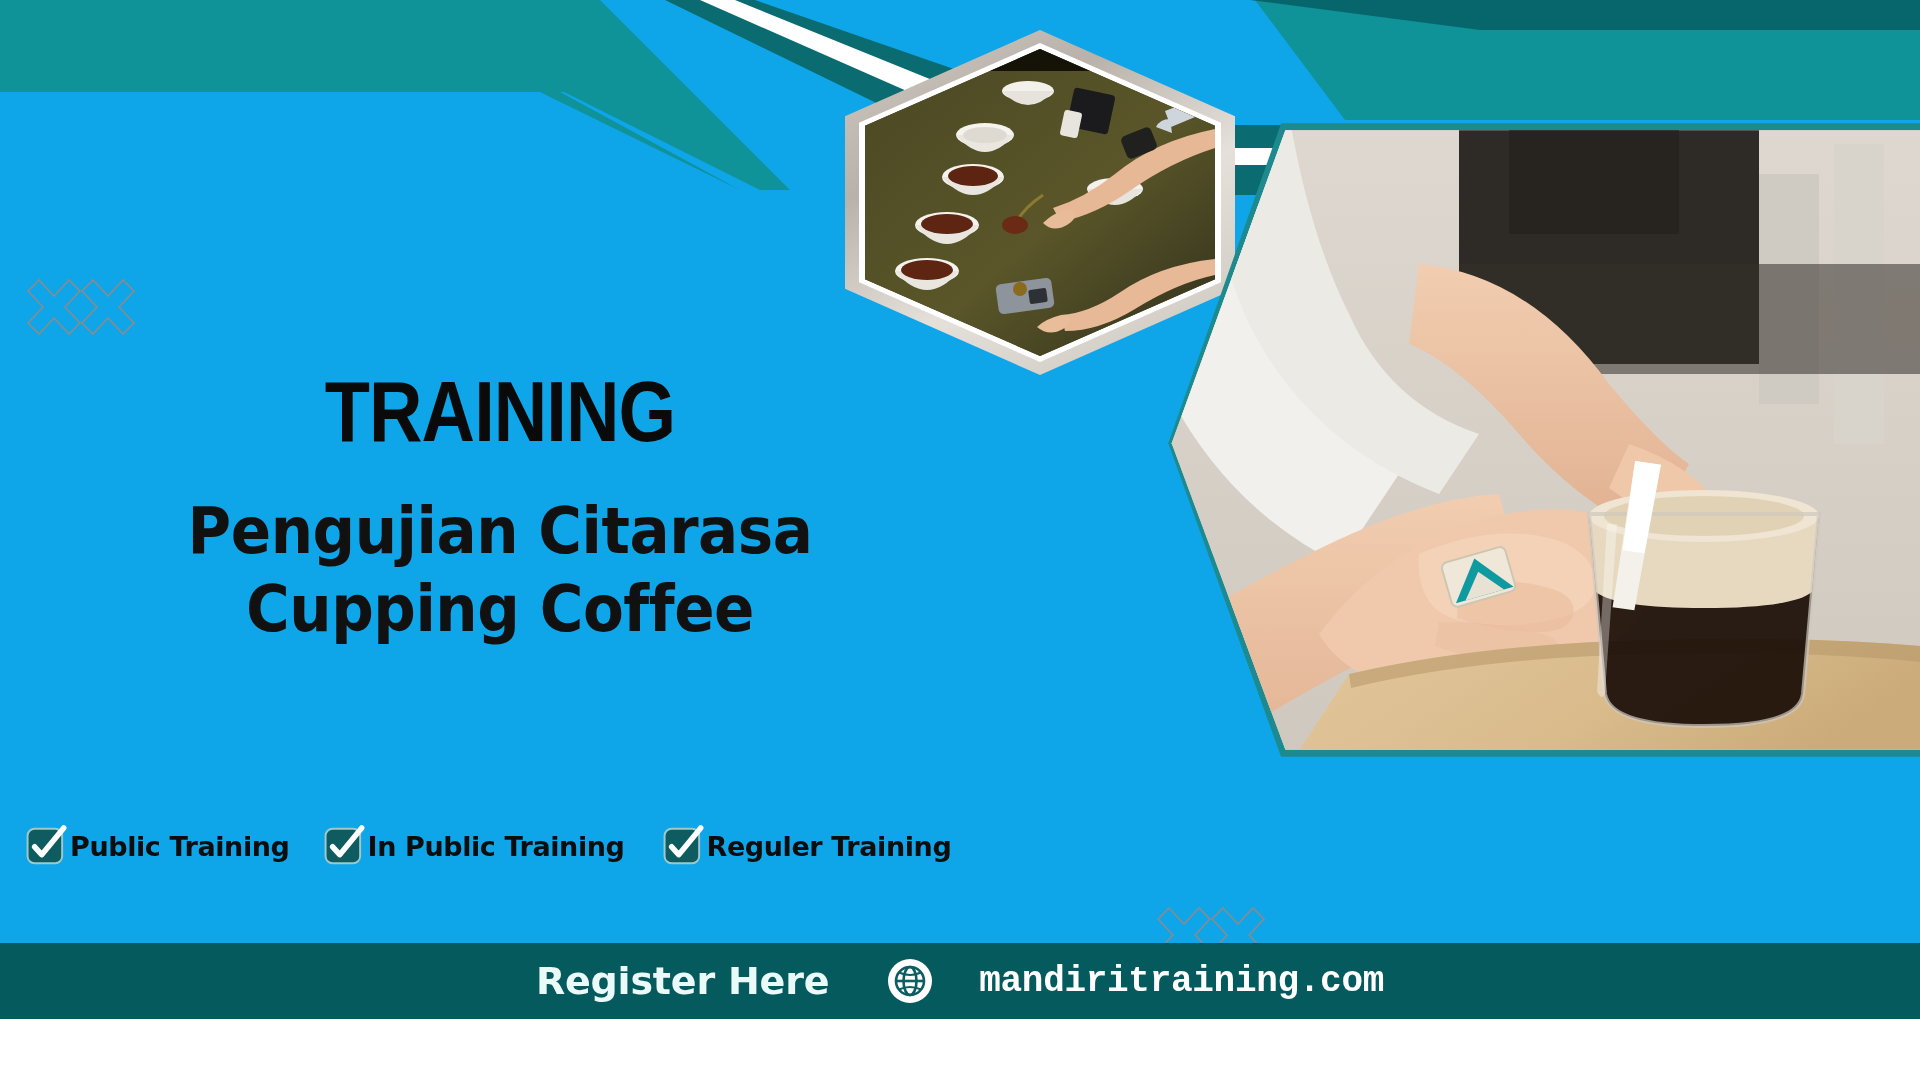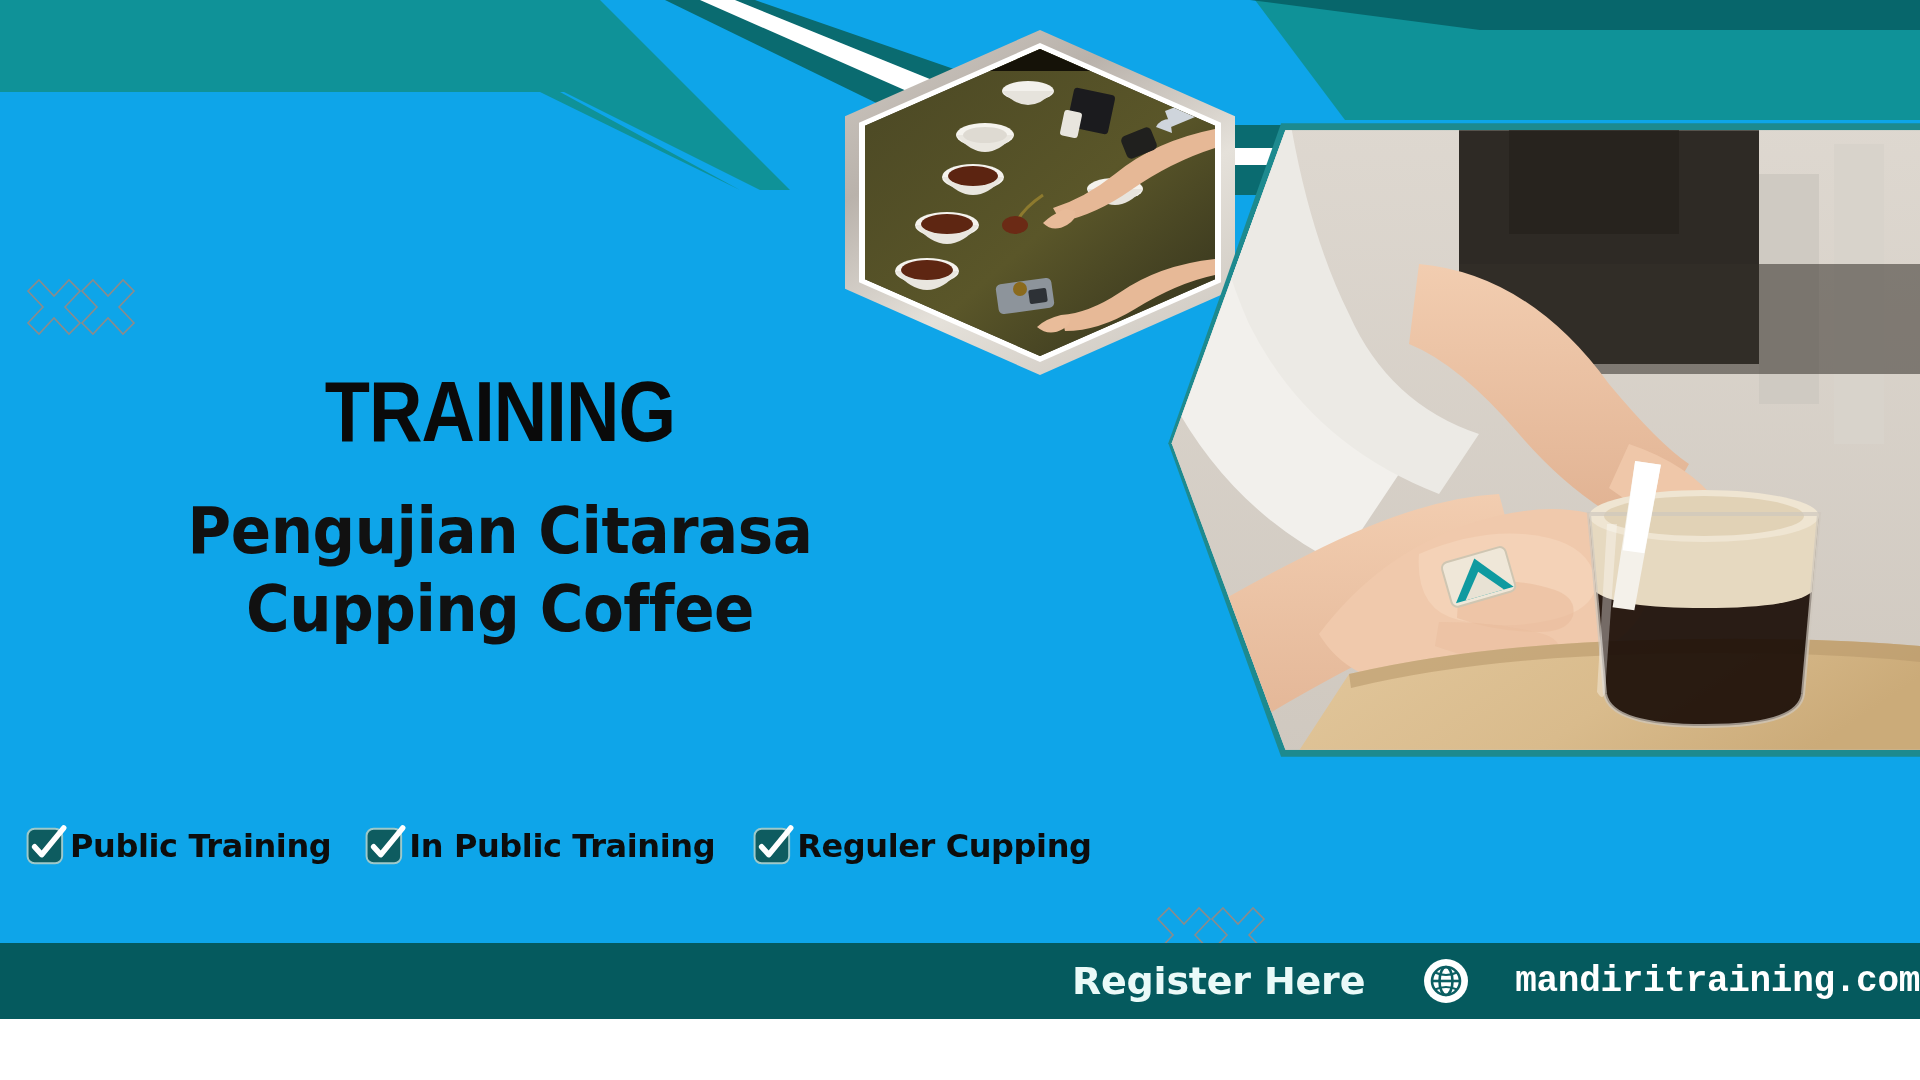--- a/index.html
+++ b/index.html
@@ -41,30 +41,30 @@
       font-family:"Liberation Sans Narrow","Liberation Sans",sans-serif;
       transform:scaleX(.86);transform-origin:50% 50%;line-height:1;}
   .subhead{position:absolute;left:40px;top:492px;width:920px;text-align:center;
       font-size:64px;font-weight:700;color:#111;line-height:1.22;letter-spacing:-.5px;
       font-family:"DejaVu Sans","Liberation Sans",sans-serif;transform:scaleX(.93);transform-origin:50% 50%;}
 
   
   .checks{position:absolute;left:26px;top:824px;display:flex;align-items:center;gap:0;}
   .chk-item{display:flex;align-items:center;}
   .chk-box{position:relative;width:44px;height:44px;flex:0 0 auto;}
-  .chk-label{font-size:32px;font-weight:700;color:#0d0d0d;white-space:nowrap;
+  .chk-label{font-size:27px;font-weight:700;color:#0d0d0d;white-space:nowrap;
       font-family:"DejaVu Sans","Liberation Sans",sans-serif;letter-spacing:-.4px;}
   .gap1{width:34px;}  .gap2{width:38px;}
 
   
   .cross-pair{position:absolute;pointer-events:none;}
 
   
   .footer{position:absolute;left:0;bottom:0;width:1920px;height:76px;background:#055a5e;
-      display:flex;align-items:center;justify-content:flex-end;gap:0;}
+      display:flex;align-items:center;justify-content:center;gap:0;}
   .reg{font-size:38px;font-weight:700;color:#eafaf8;letter-spacing:-.2px;
       font-family:"DejaVu Sans","Liberation Sans",sans-serif;}
   .globe{width:46px;height:46px;margin:0 46px 0 58px;flex:0 0 auto;}
   .site{font-size:36px;font-weight:700;color:#ffffff;letter-spacing:-.3px;
       font-family:Liberation Mono, monospace;}
 </style>
 </head>
 <body>
 
 <div id="poster">
@@ -278,21 +278,21 @@
 
     <span class="gap2"></span>
 
     <div class="chk-item">
       <span class="chk-box">
         <svg viewBox="0 0 56 52" width="44" height="44">
           <rect x="2" y="4" width="44" height="44" rx="9" fill="#0e5c60" stroke="#9ec9ca" stroke-width="2.5"></rect>
           <path d="M11,27 l9,10 l28,-34" fill="none" stroke="#ffffff" stroke-width="7" stroke-linecap="round" stroke-linejoin="round"></path>
         </svg>
       </span>
-      <span class="chk-label">Reguler Cupping</span>
+      <span class="chk-label">Reguler Training</span>
     </div>
 
   </div>
 
   <div class="footer">
     <span class="reg">Register Here</span>
     <span class="globe">
       <svg viewBox="0 0 46 46" width="46" height="46">
         <circle cx="23" cy="23" r="22" fill="#ffffff"></circle>
         <circle cx="23" cy="23" r="14" fill="none" stroke="#0b5e62" stroke-width="2.6"></circle>

